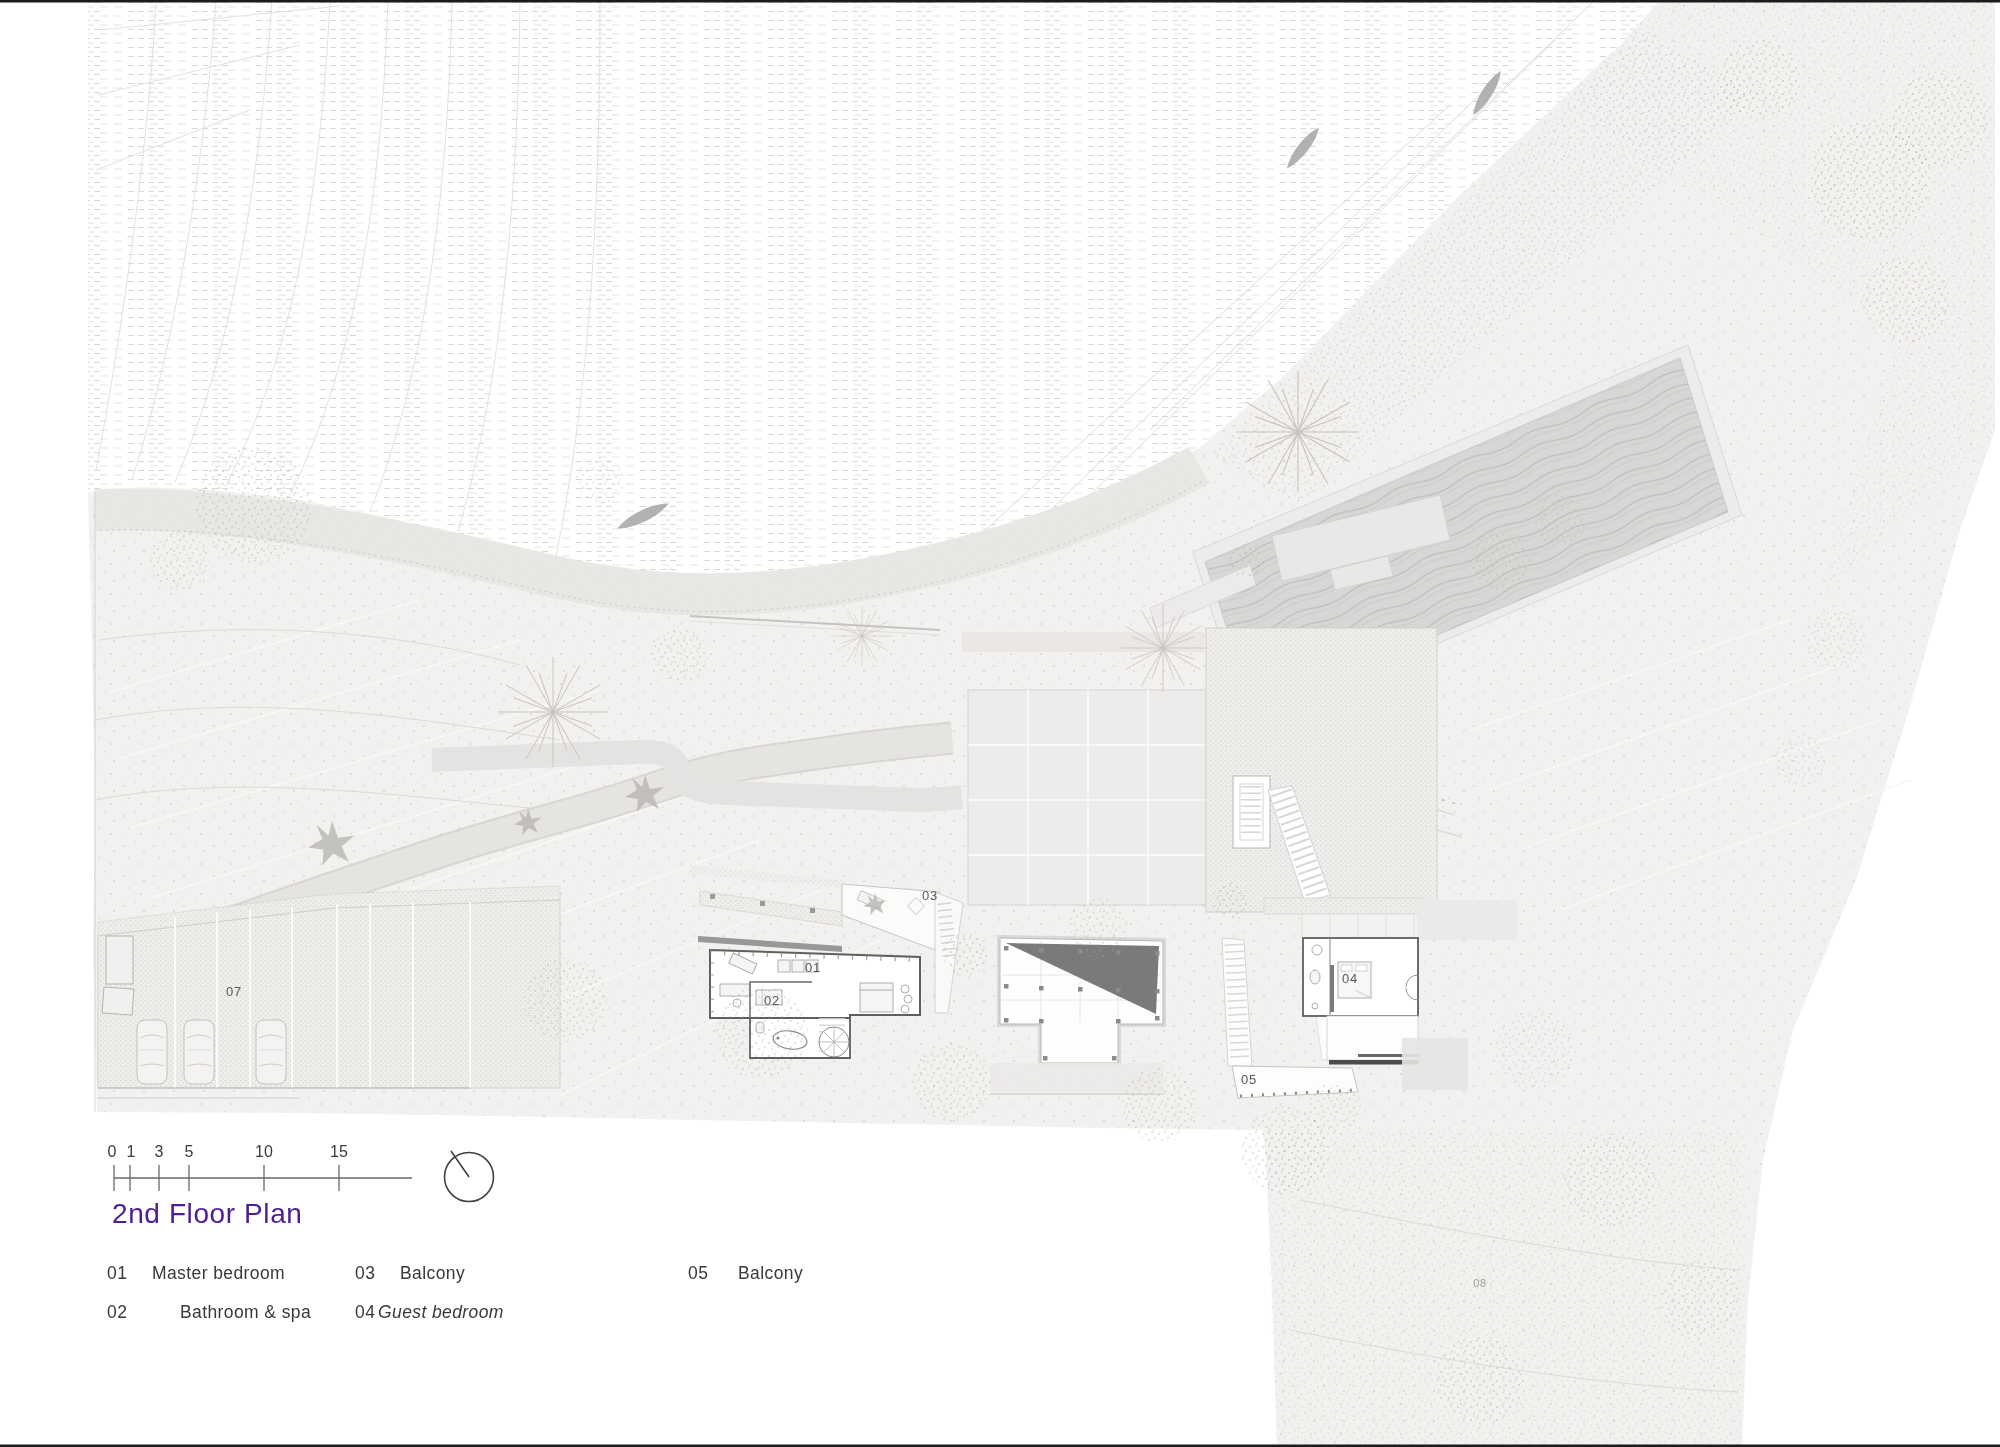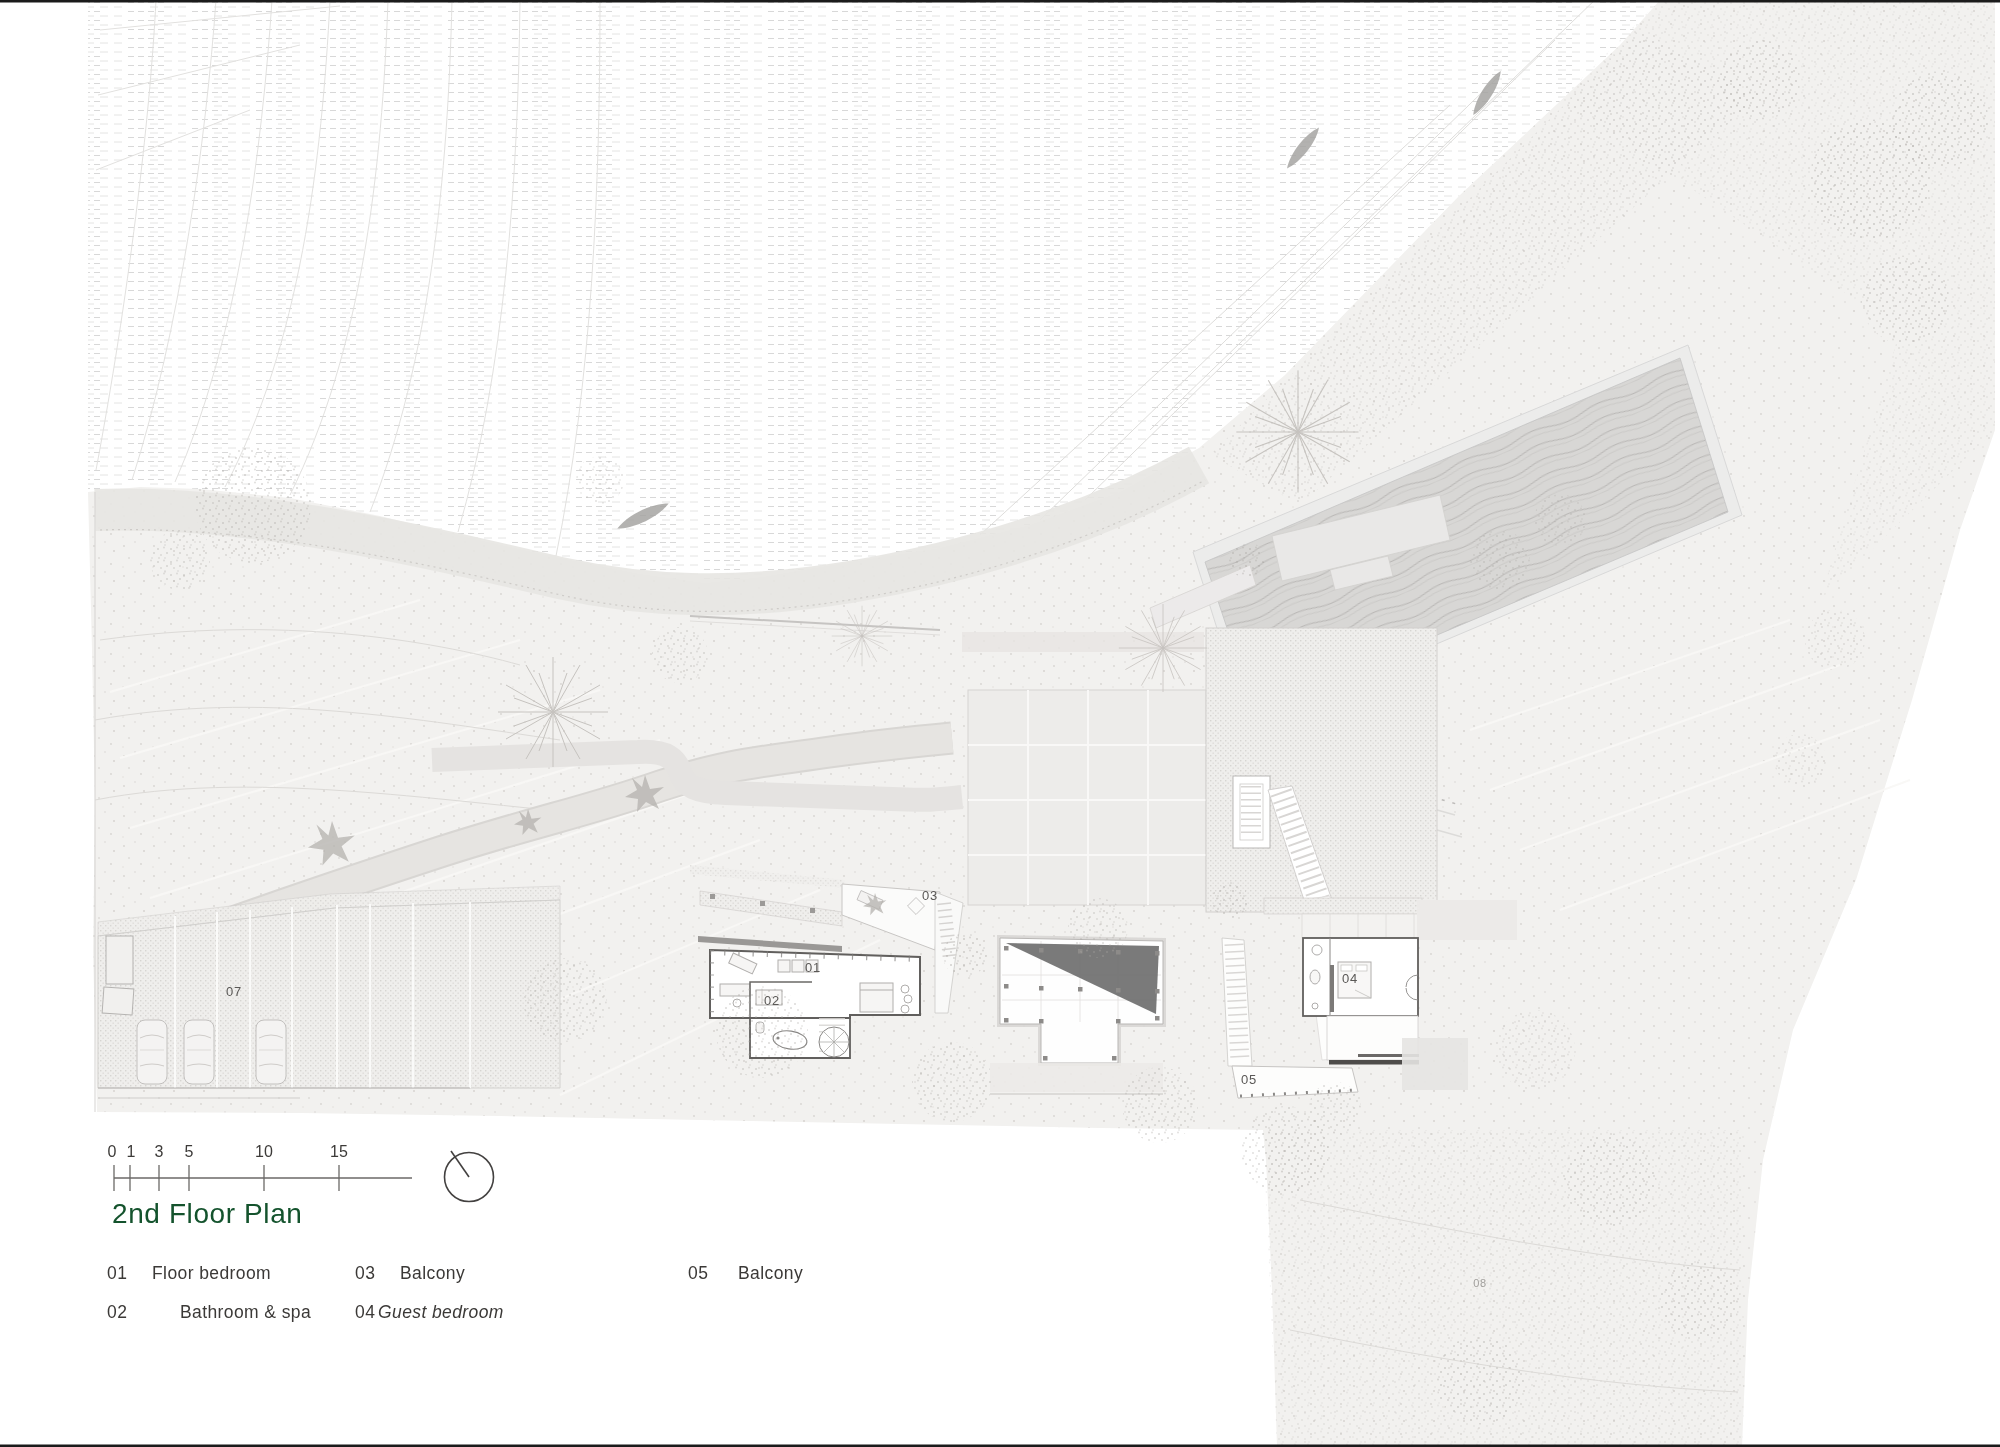--- a/index.html
+++ b/index.html
@@ -1,20 +1,20 @@
 <!DOCTYPE html>
 <html><head>
 <meta charset="utf-8">
 <style>
   html,body{margin:0;padding:0;background:#ffffff;}
   #canvas{position:relative;width:2000px;height:1447px;background:#ffffff;overflow:hidden;
           font-family:"Liberation Sans", sans-serif;}
   #siteplan{position:absolute;left:0;top:0;}
   .annot{position:absolute;color:#2b2927;}
-  #plan-title{left:112px;top:1198px;font-size:28px;letter-spacing:.6px;color:#14532d;}
+  #plan-title{left:112px;top:1198px;font-size:28px;letter-spacing:.6px;color:#4c1d95;}
   .leg-num{position:absolute;font-size:17.5px;color:#3b3937;letter-spacing:.4px;}
   .leg-label{position:absolute;font-size:17.5px;color:#3b3937;letter-spacing:.4px;}
   svg text{font-family:"Liberation Sans", sans-serif;}
   .roomlabel{font-size:13px;fill:#5a5856;letter-spacing:.8px;}
   .faintlabel{font-size:11px;fill:#a19f9c;letter-spacing:.6px;}
   .scalenum{font-size:16px;fill:#3d3b39;}
 </style>
 </head>
 <body>
 
@@ -442,21 +442,21 @@
   </g>
 
   <rect x="0" y="0" width="2000" height="2.5" fill="#1b1b1b"></rect>
   <rect x="0" y="1444.5" width="2000" height="2.5" fill="#1b1b1b"></rect>
 </svg>
 
 <div class="annot" id="plan-title">2nd Floor Plan</div>
 
 <div>
   <span class="leg-num" style="left:107px;top:1263px;">01</span>
-  <span class="leg-label" style="left:152px;top:1263px;">Floor bedroom</span>
+  <span class="leg-label" style="left:152px;top:1263px;">Master bedroom</span>
   <span class="leg-num" style="left:107px;top:1302px;">02</span>
   <span class="leg-label" style="left:152px;top:1302px;margin-left:28px;">Bathroom &amp; spa</span>
   <span class="leg-num" style="left:355px;top:1263px;">03</span>
   <span class="leg-label" style="left:400px;top:1263px;">Balcony</span>
   <span class="leg-num" style="left:355px;top:1302px;">04</span>
   <span class="leg-label" style="left:378px;top:1302px;font-style:italic;">Guest bedroom</span>
   <span class="leg-num" style="left:688px;top:1263px;">05</span>
   <span class="leg-label" style="left:738px;top:1263px;">Balcony</span>
 </div>
 

